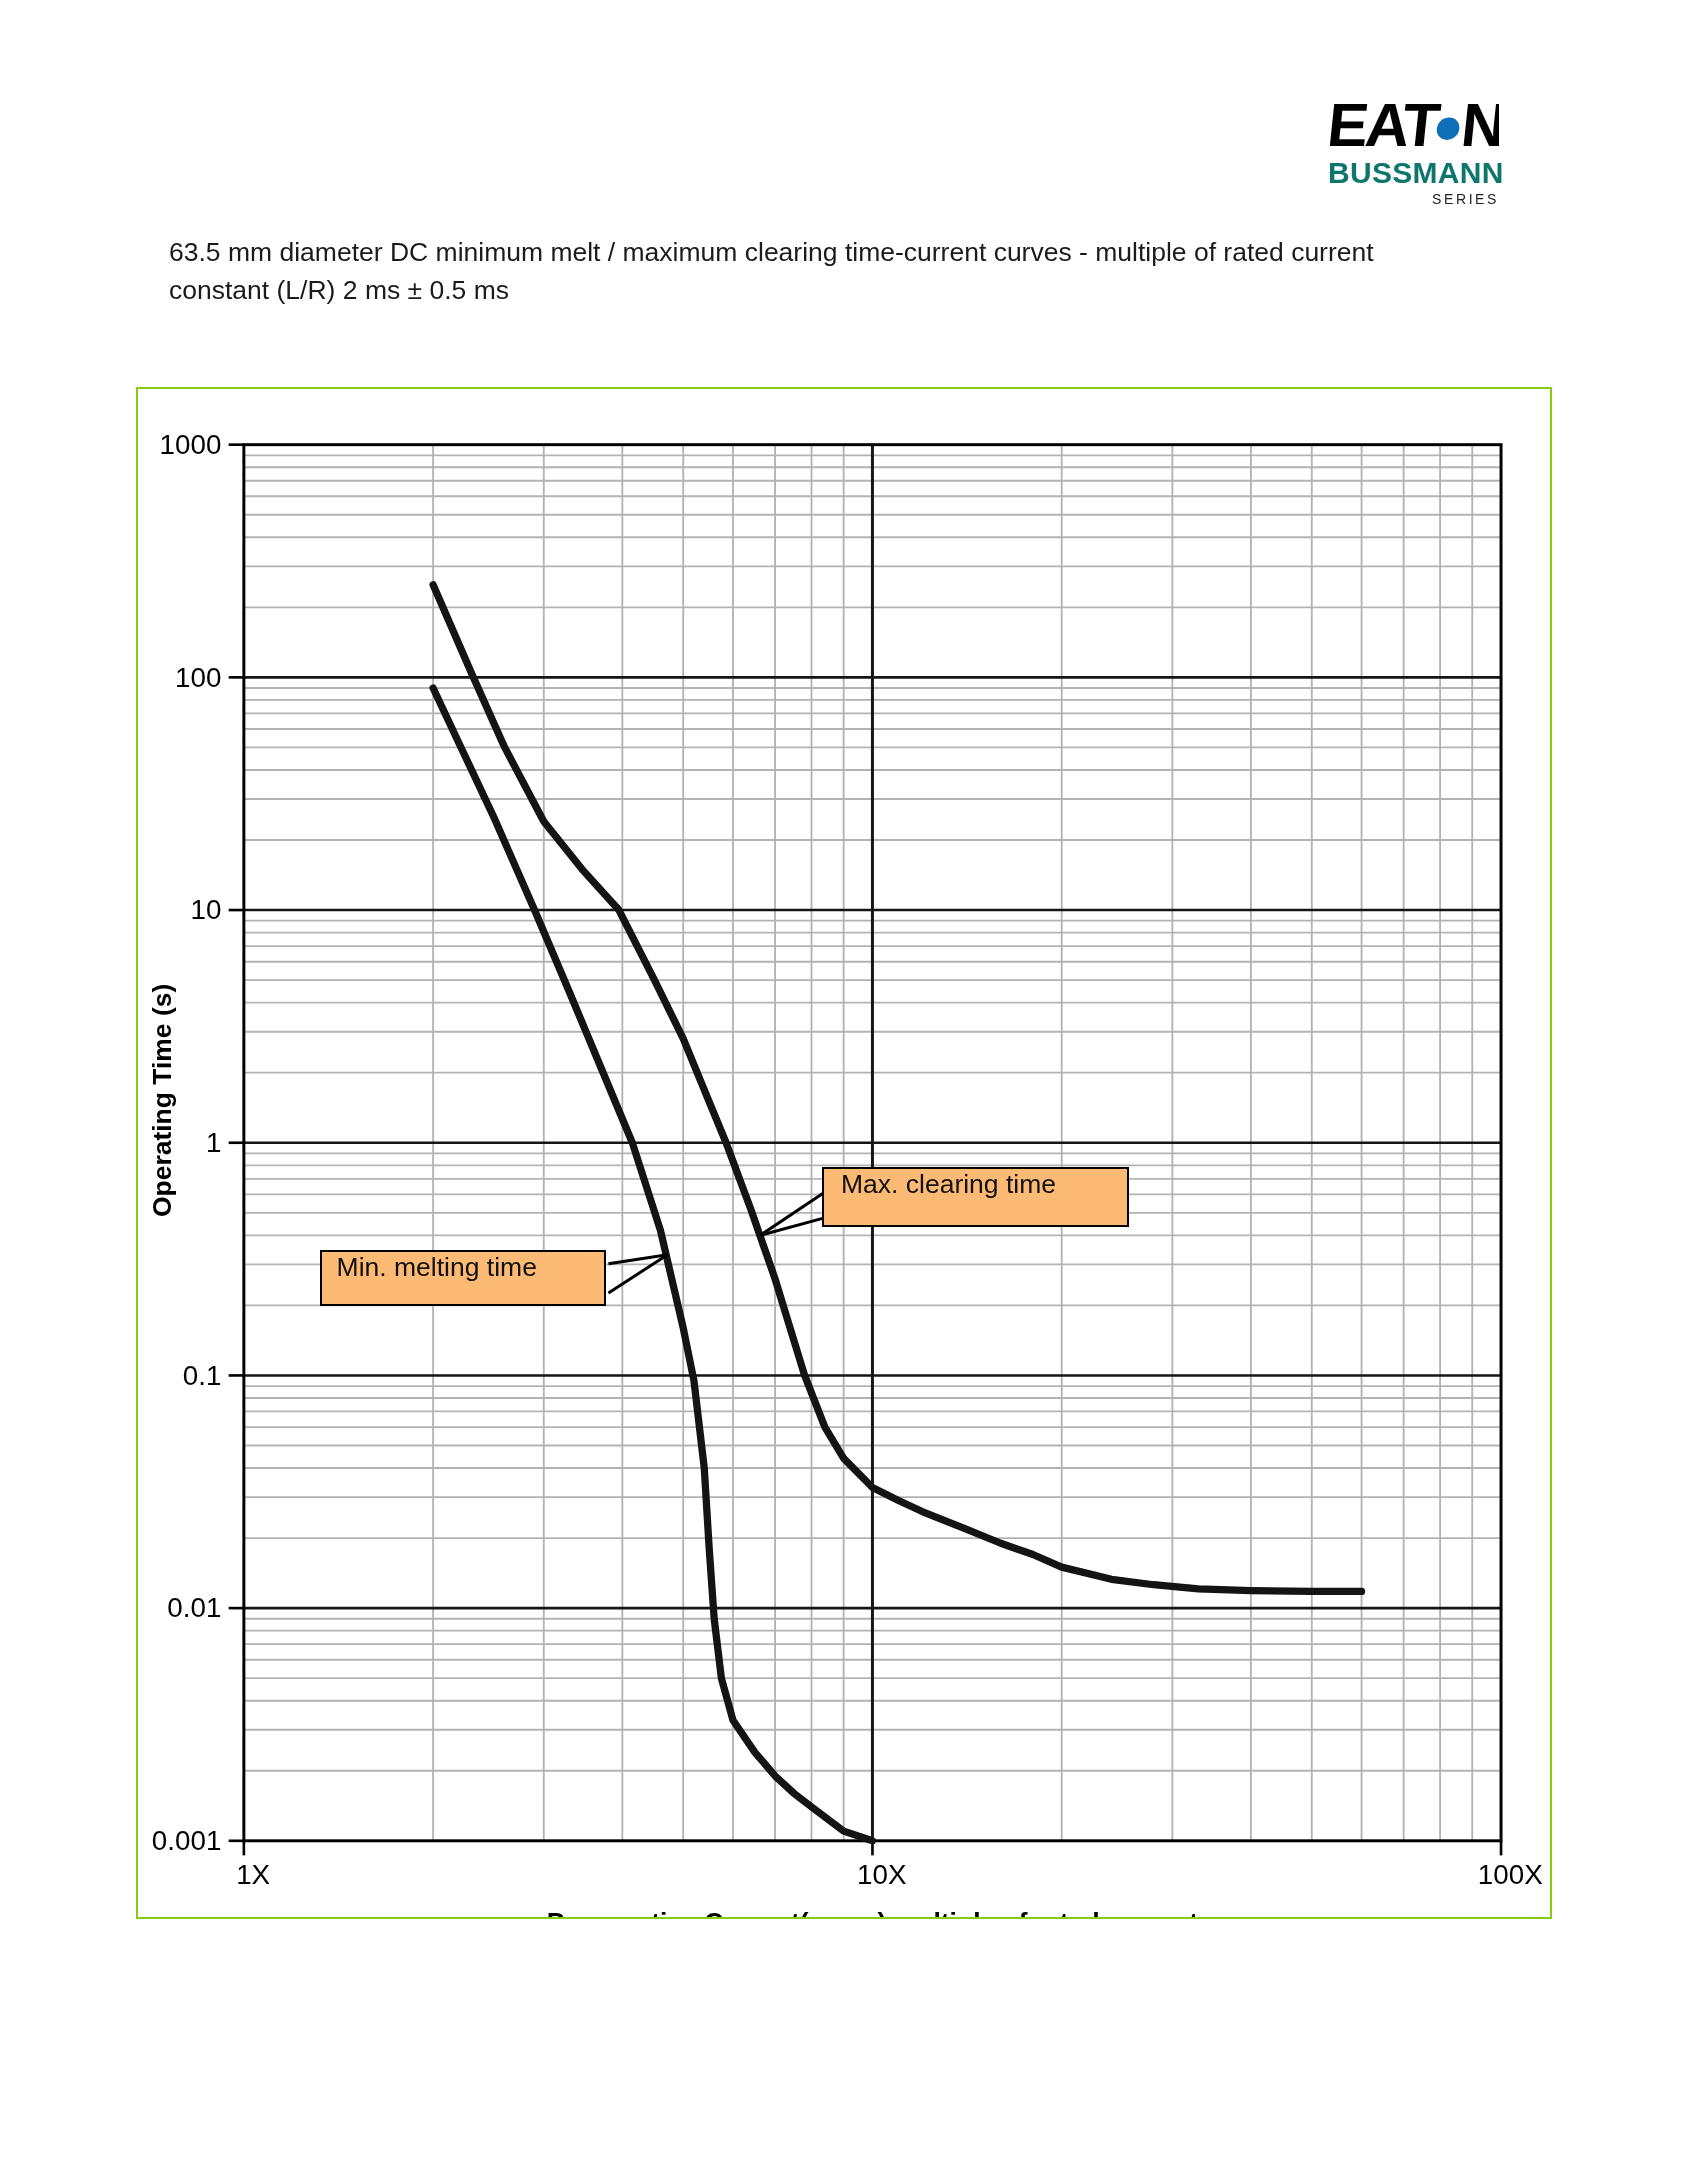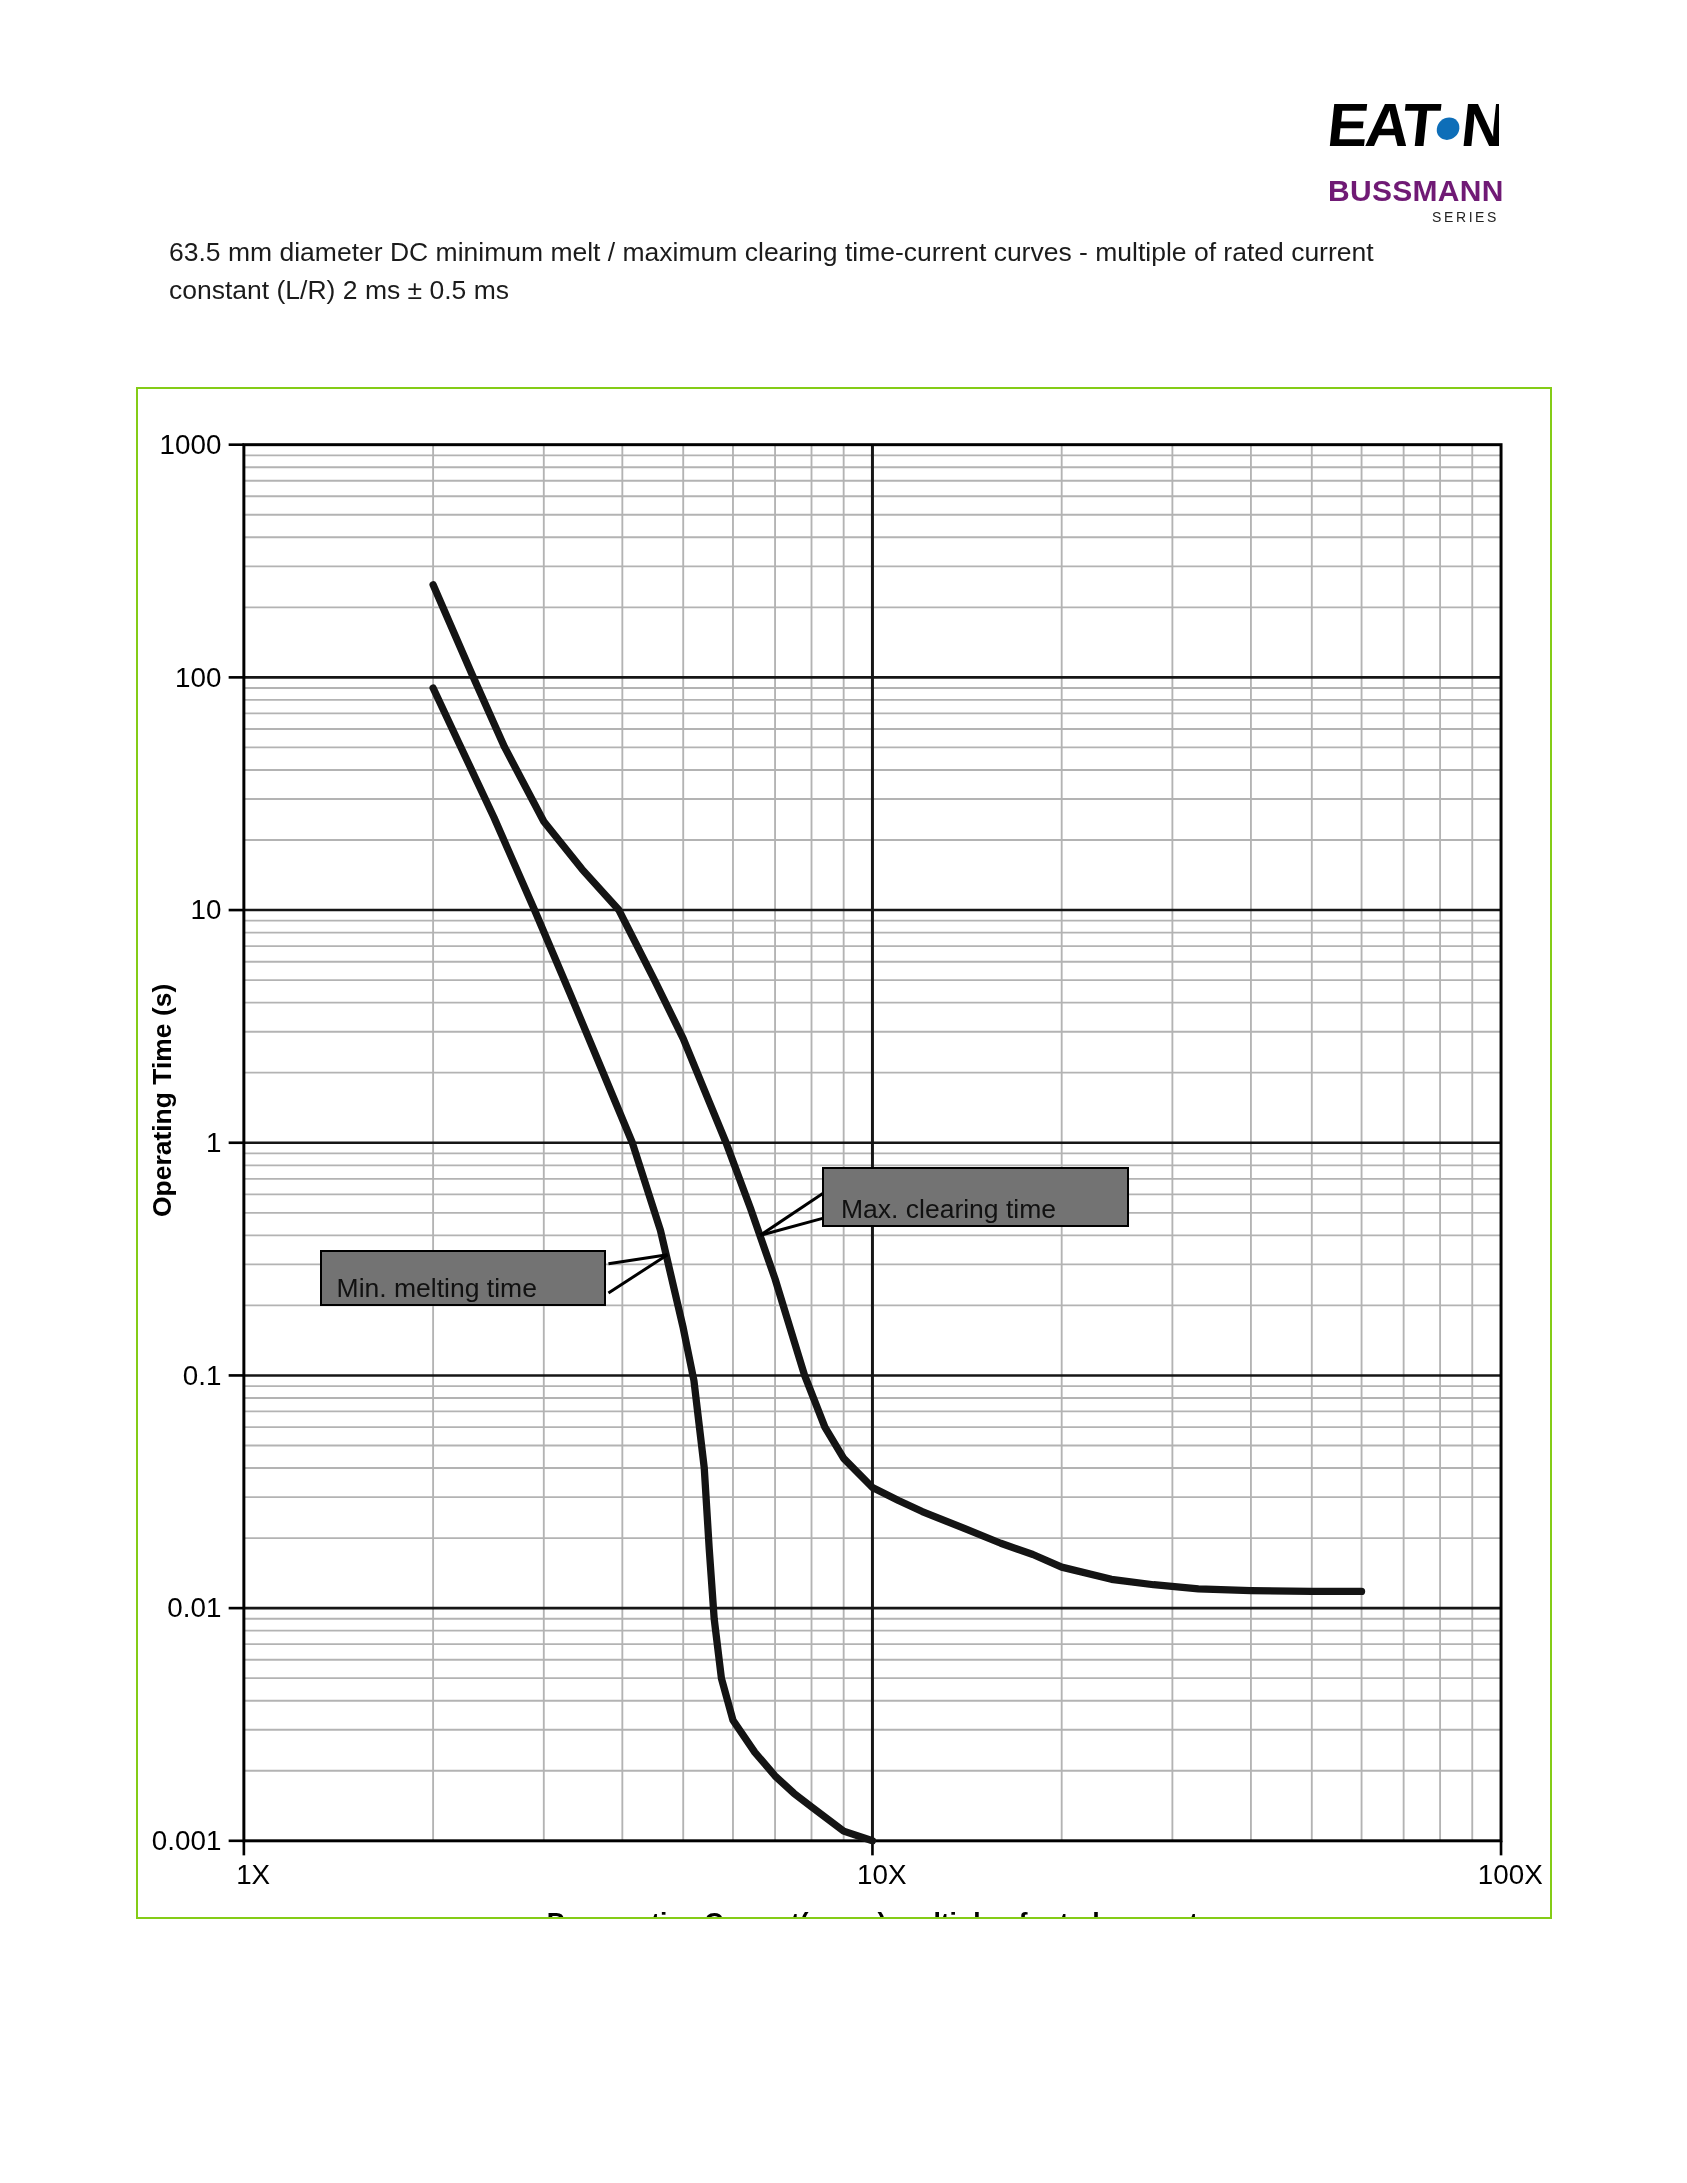--- a/index.html
+++ b/index.html
@@ -1,35 +1,35 @@
 <!DOCTYPE html>
 <html style="font-size:10.6px"><head>
 <meta charset="utf-8">
 <style>
   html,body{margin:0;padding:0;background:#ffffff;}
   body{font-family:"Liberation Sans",sans-serif;color:#1b1b1b;}
   #page{position:relative;width:1687px;height:2183px;background:#ffffff;overflow:hidden;}
 
   
   .logo{position:absolute;left:1328px;top:98px;width:171px;text-align:right;}
-  .logo-bussmann{margin-top:18px;font-size:30px;font-weight:bold;letter-spacing:0.3px;color:#701a75;white-space:nowrap;}
+  .logo-bussmann{margin-top:0;font-size:30px;font-weight:bold;letter-spacing:0.3px;color:#0f766e;white-space:nowrap;}
   .logo-series{margin-top:1.3px;font-size:14px;font-weight:400;letter-spacing:2.6px;color:#222;white-space:nowrap;}
 
   
   .doc-title{position:absolute;left:169px;top:233px;width:1310px;font-size:26.5px;line-height:38px;color:#1b1b1b;}
   .doc-footer{position:absolute;left:169px;top:2011px;width:1389px;font-size:26.5px;color:#1b1b1b;}
 
   
   .chart-frame{position:absolute;left:136px;top:387px;width:1416px;height:1532px;
                border:2px solid #84cc16;box-sizing:border-box;background:#fff;}
   .chart-frame svg{position:absolute;left:0;top:0;}
   svg text{font-family:"Liberation Sans",sans-serif;fill:#000;}
 
-  .callout{position:absolute;background:#737373;border:2.6px solid #000;box-sizing:border-box;
-           display:flex;align-items:flex-end;font-size:26.5px;color:#111;white-space:nowrap;z-index:5;}
+  .callout{position:absolute;background:#fdba74;border:2.6px solid #000;box-sizing:border-box;
+           display:flex;align-items:flex-start;font-size:26.5px;color:#111;white-space:nowrap;z-index:5;}
   .callout-min{left:320px;top:1250px;width:286px;height:56px;padding-left:14.6px;}
   .callout-max{left:822px;top:1167px;width:307px;height:60px;padding-left:17px;}
 </style>
 </head>
 <body>
 
 <div id="page">
 
   <div class="logo">
     <svg id="eaton-logo-svg" width="171" height="56" viewBox="0 0 258 84">

